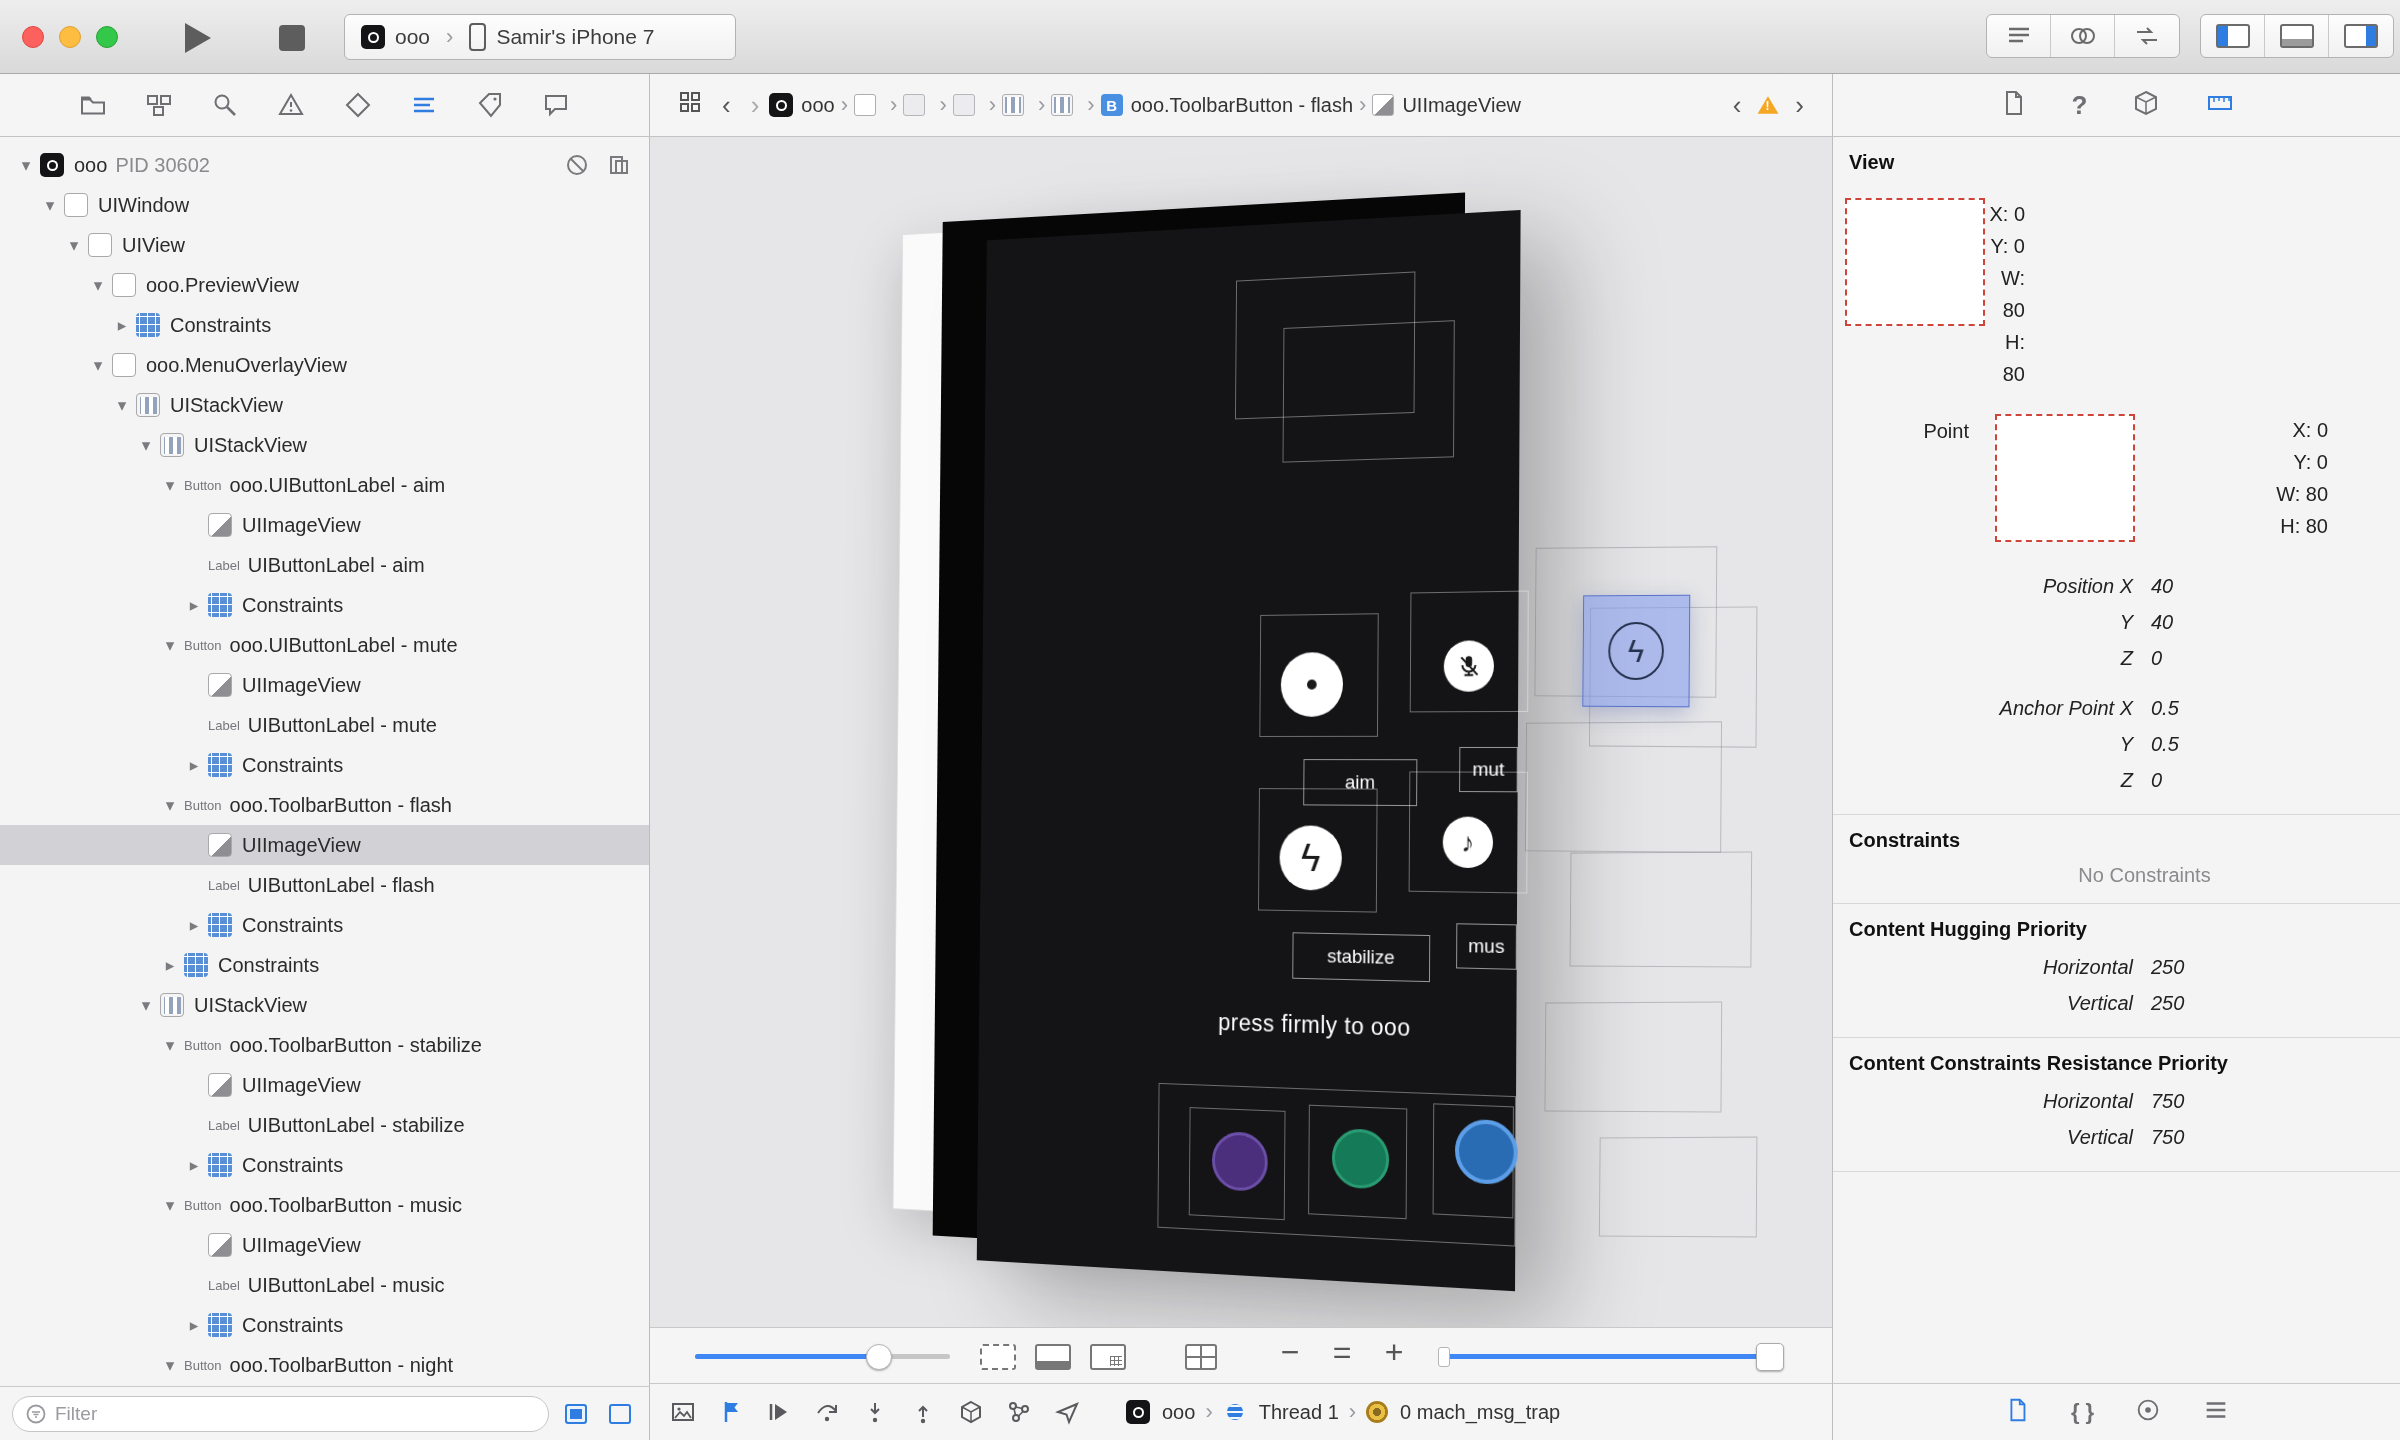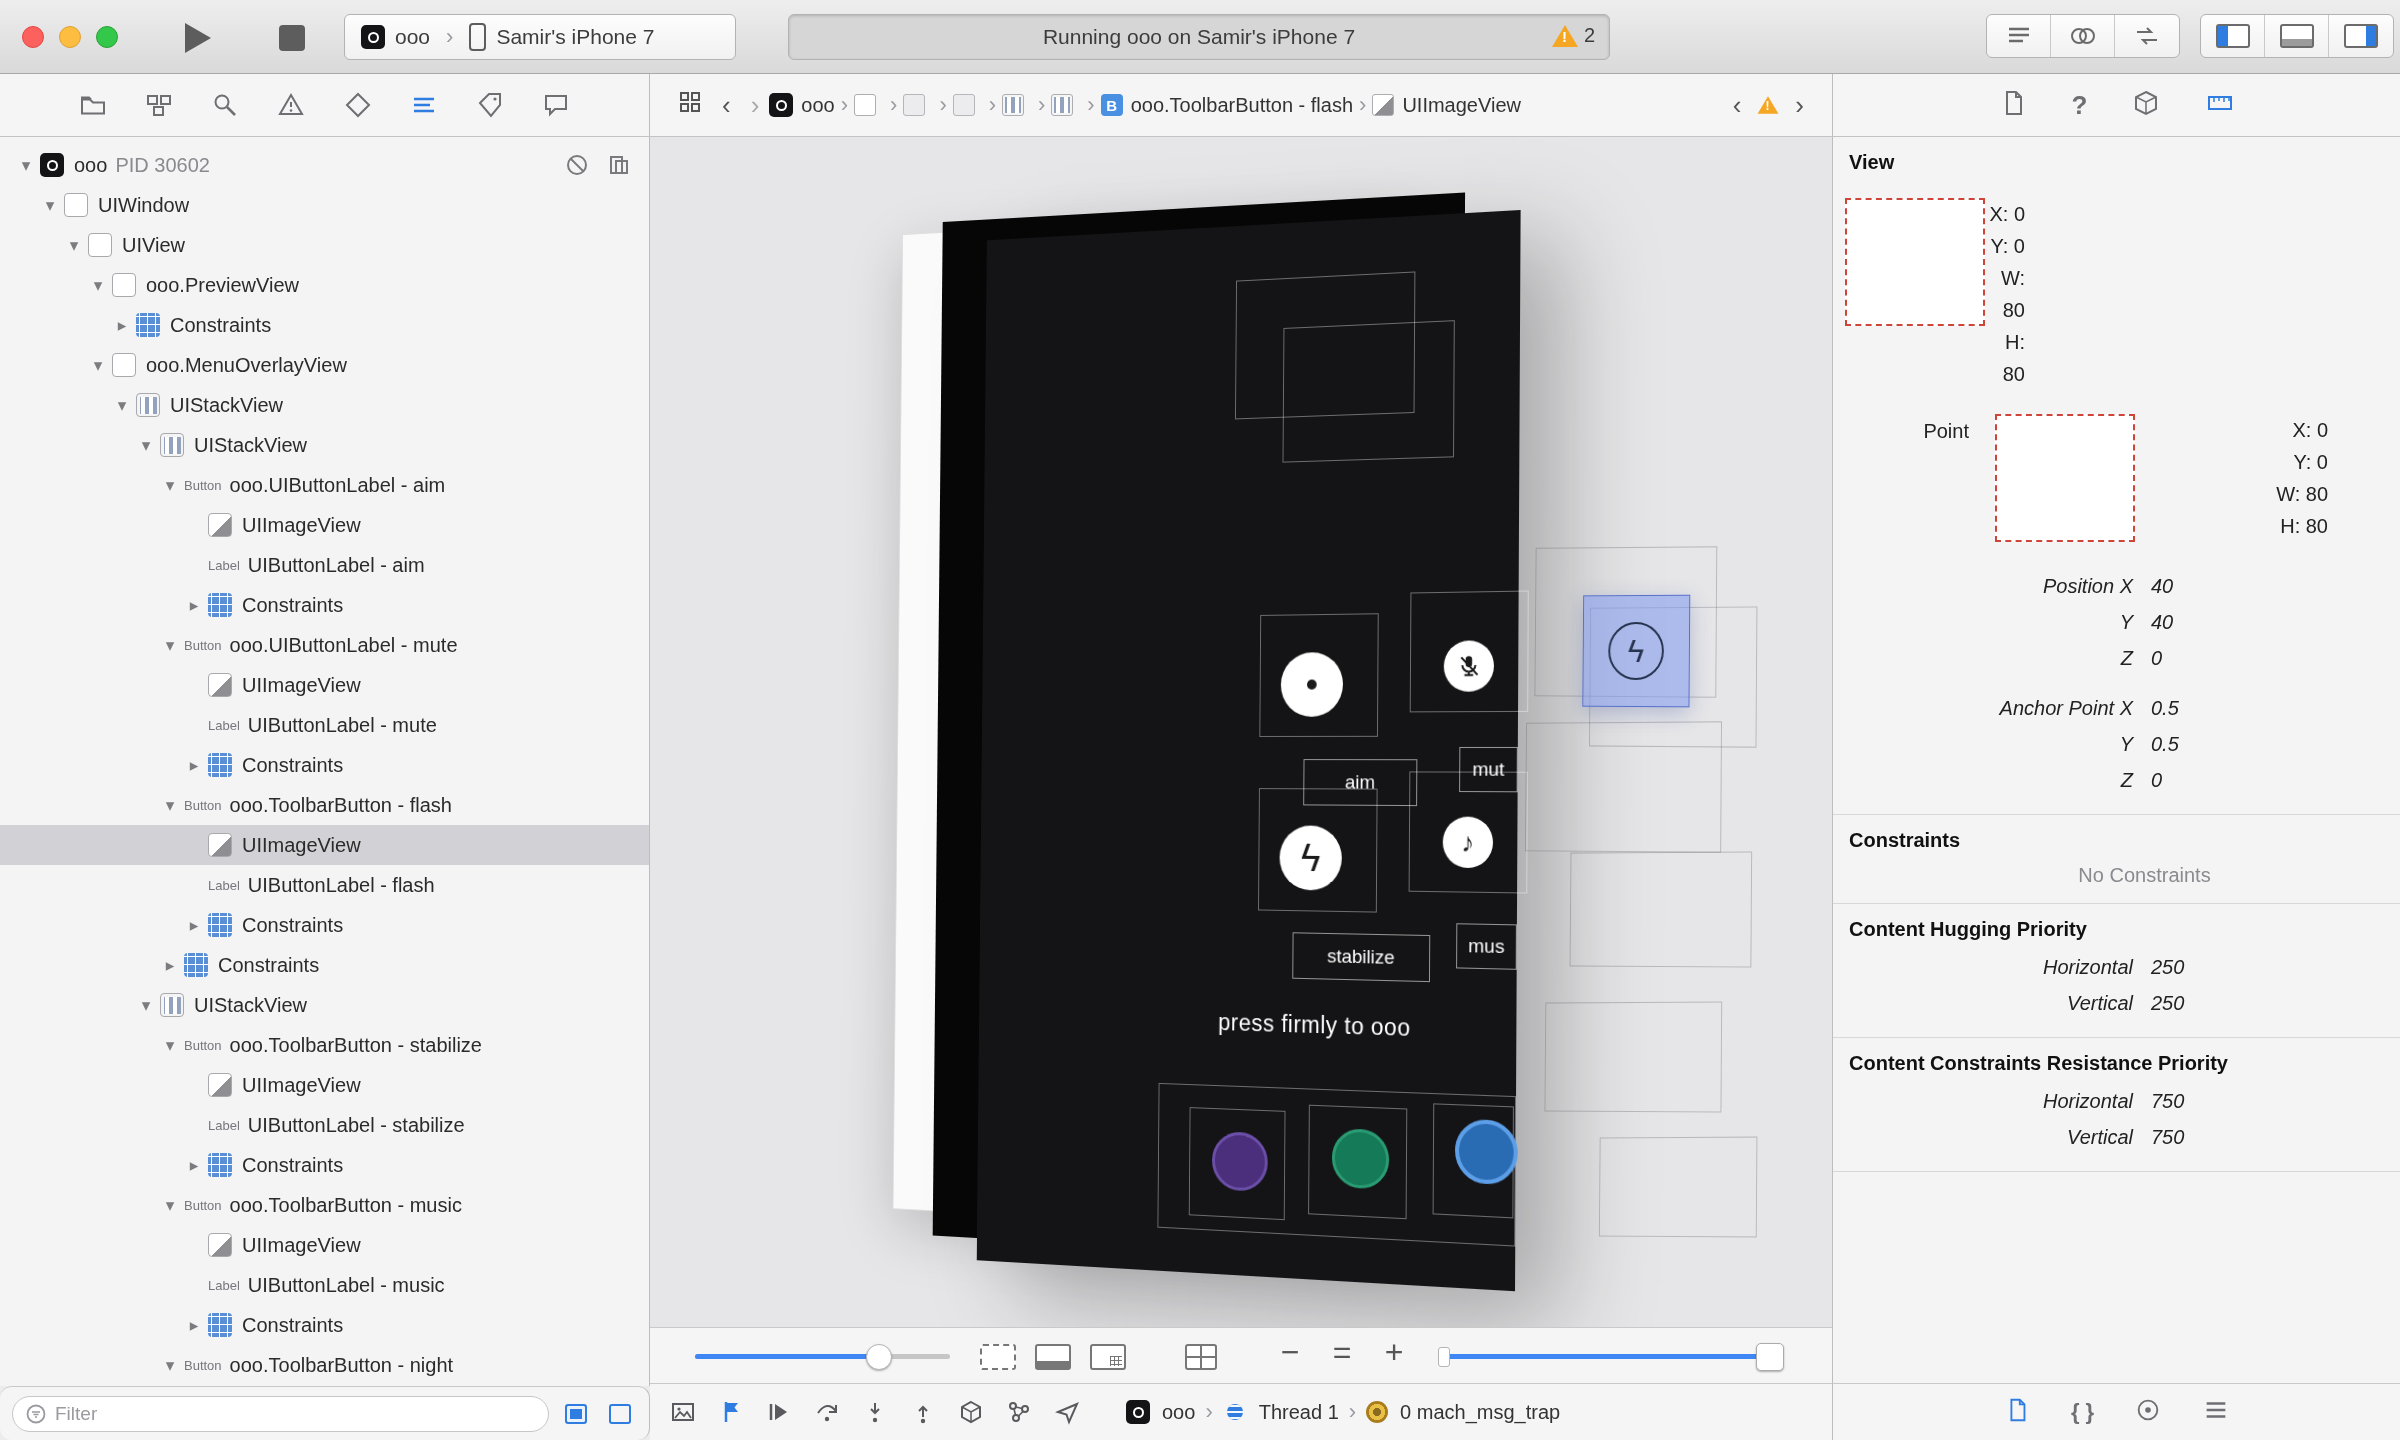--- a/index.html
+++ b/index.html
@@ -74,21 +74,21 @@
   .ticon-view { background:#fff; border:1.5px solid #a8a8ad; }
   .ticon-stack { background:#fff; border:1.5px solid #a8a8ad;
     background-image:repeating-linear-gradient(90deg,#93a2bd 0 4px,#fff 4px 8px); background-clip:content-box; padding:2.5px; }
   .ticon-constraints { background:#5a8fd6; background-image:linear-gradient(#fff 1.5px,transparent 1.5px),linear-gradient(90deg,#fff 1.5px,transparent 1.5px); background-size:8px 8px; background-position:3px 3px; }
   .ticon-image { background:#fff; border:1.5px solid #a8a8ad; background-image:linear-gradient(135deg,transparent 55%,#8e8e93 55%); }
   .prefix-badge { font-size:13px; color:#76767c; margin-right:8px; flex:none; }
   .tree-label { color:#2b2b2b; overflow:hidden; text-overflow:ellipsis; }
   .tree-suffix { color:#8a8a8e; margin-left:8px; }
   .row-right-icons { margin-left:auto; margin-right:18px; display:flex; gap:18px; color:#7a7a7e; }
 
-  #filterbar { position:absolute; left:0; top:1386px; width:650px; height:54px; background:#f5f5f6; border-top:1px solid #c9c9c9; border-right:1px solid #bdbdbd; display:flex; align-items:center; padding:0 12px; gap:10px;border-radius:12px; }
+  #filterbar { position:absolute; left:0; top:1386px; width:650px; height:54px; background:#f5f5f6; border-top:1px solid #c9c9c9; border-right:1px solid #bdbdbd; display:flex; align-items:center; padding:0 12px; gap:10px; }
   .filter-field { flex:1; height:36px; background:#fff; border:1px solid #c6c6c6; border-radius:18px; display:flex; align-items:center; padding:0 12px; gap:8px; }
   .filter-field input { border:none; outline:none; font-size:19px; flex:1; background:transparent; color:#333; }
   .filter-field input::placeholder { color:#9a9aa0; }
   .fb-btn { width:34px; height:32px; border-radius:5px; display:flex; align-items:center; justify-content:center; color:#2f7de1; }
   .fb-glyph { width:22px; height:20px; border:2px solid #2f7de1; border-radius:3px; }
   .fb-glyph.filled { background:#2f7de1; box-shadow:inset 0 0 0 3px #eaf2fd; }
 
   
   #canvas { position:absolute; left:650px; top:137px; width:1182px; height:1190px; background:#e6e6e8; overflow:hidden; }
   .tilt { transform:perspective(2800px) rotateY(-17deg) rotateX(1.5deg); }
@@ -165,27 +165,20 @@
     </div>
 
   <div class="capsule" id="scheme-selector">
     <span class="app-icon s24"></span>
     <span>ooo</span>
     <span class="crumb-sep">›</span>
     <span class="phone-glyph"></span>
     <span>Samir's iPhone 7</span>
   </div>
 
-  <div class="capsule" id="status-display">
-    <span>Running ooo on Samir's iPhone 7</span>
-    <span id="status-warning">
-      <span class="warn-tri"></span>
-      <span>2</span>
-    </span>
-  </div>
 
   <div class="seg" id="editor-seg">
     <div>
       <svg width="30" height="30" viewBox="0 0 30 30">
           <path d="M5 8h20M5 14h20M5 20h14" stroke="currentColor" stroke-width="2.5" fill="none"></path>
         </svg>
     </div>
     <div>
       <svg width="30" height="30" viewBox="0 0 30 30">
           <circle cx="11" cy="15" r="7" fill="none" stroke="currentColor" stroke-width="2"></circle>

